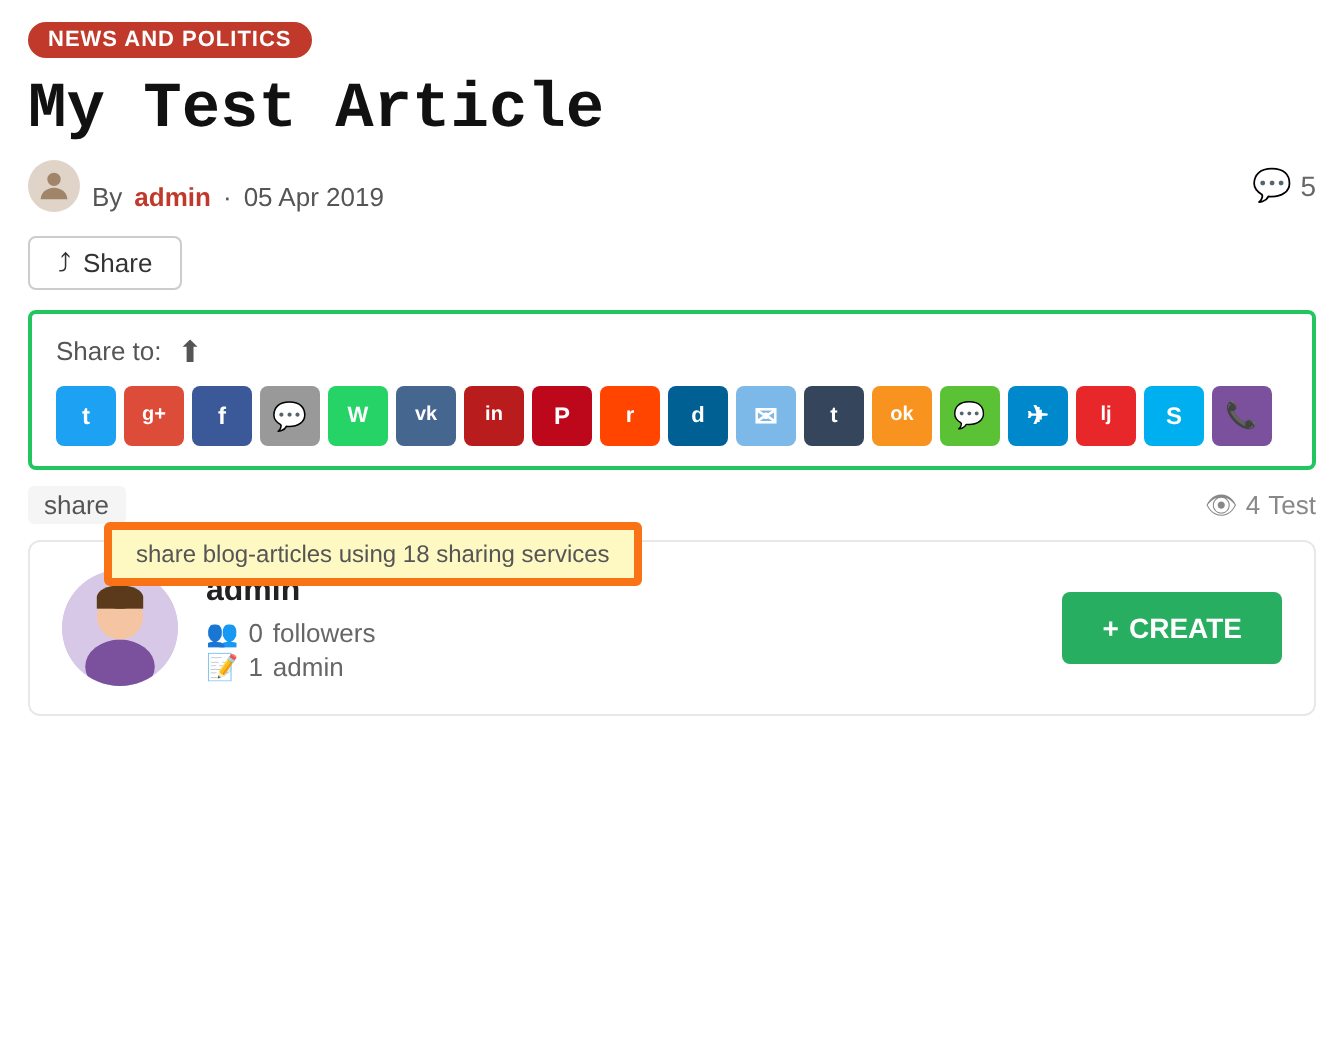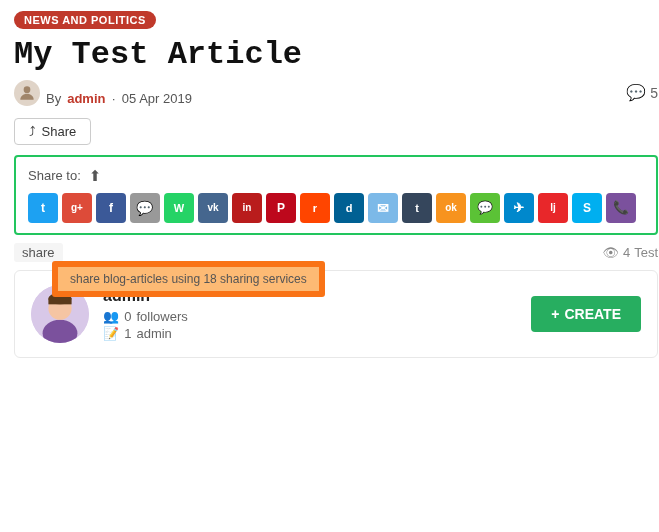--- a/index.html
+++ b/index.html
@@ -138,22 +138,22 @@
       position: relative;
     }
     .tag-label {
       font-size: 13px;
       color: #555;
       background: #f5f5f5;
       padding: 2px 8px;
       border-radius: 3px;
     }
     .tooltip-box {
-      background: #fdba74;
-      border: 6px solid #f97316;
+      background: #fef9c3;
+      border: 4px solid #f97316;
       padding: 5px 12px;
       border-radius: 3px;
       font-size: 12px;
       color: #555;
       position: absolute;
       left: 38px;
       top: 18px;
       white-space: nowrap;
       z-index: 10;
     }

